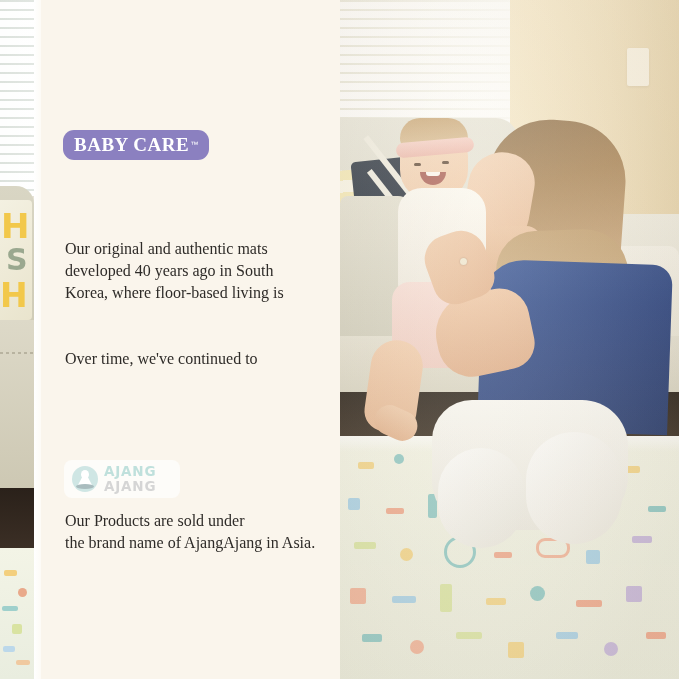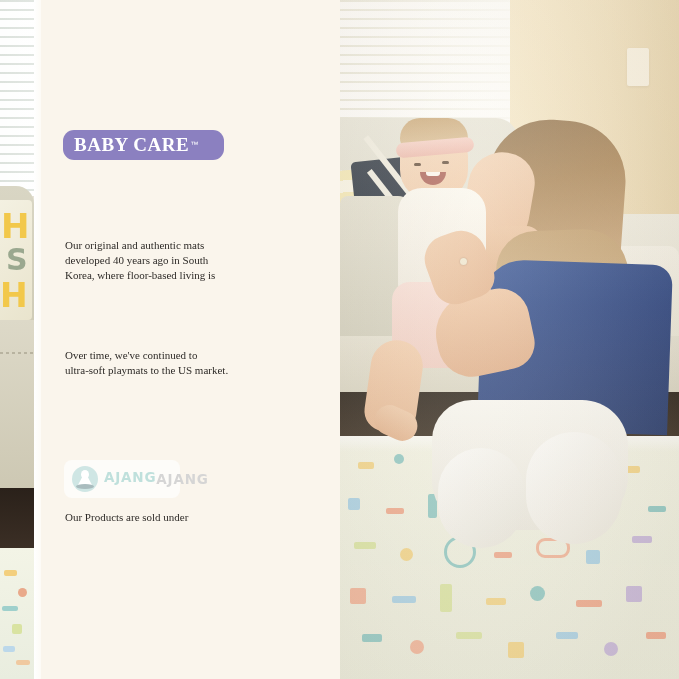--- a/index.html
+++ b/index.html
@@ -37,48 +37,48 @@
   
   .divider{position:absolute;left:34px;top:0;width:7px;height:679px;
     background:linear-gradient(to right,#ffffff,#fdfbf6);}
 
   
   .panel{position:absolute;left:41px;top:0;width:299px;height:679px;background:#faf5ec;}
   .panel-inner{position:absolute;left:22px;top:0;width:262px;height:679px;}
 
   
   .badge{position:absolute;left:0px;top:130px;display:inline-flex;align-items:center;
-    background:#8b80c0;border-radius:11px;padding:5px 26px 6px 11px;}
+    background:#8b80c0;border-radius:11px;padding:5px 11px 6px 11px;}
   .badge-txt{font-family:"Liberation Serif",serif;font-weight:bold;font-size:19px;
     letter-spacing:.5px;color:#ffffff;line-height:1;white-space:nowrap;}
   .badge-tm{font-size:8px;color:#ffffff;vertical-align:super;margin-left:1px;font-family:"Liberation Sans",sans-serif;}
 
   
   .headline{position:absolute;left:1px;top:168px;width:268px;
     font-family:"DejaVu Serif",serif;font-weight:400;font-size:23.5px;line-height:1.35;
     color:#1b1b1b;letter-spacing:-0.2px;}
   .hl-line{display:block;font-family:"Liberation Sans",sans-serif;font-weight:400;font-size:24px;color:#1a1a1a;}
 
   
   .para{position:absolute;left:2px;width:268px;
-    font-family:"Liberation Serif",serif;font-size:11px;line-height:1.37;color:#2e2b28;}
+    font-family:"Liberation Serif",serif;font-size:16px;line-height:1.37;color:#2e2b28;}
   .p1{top:238px;}
   .p2{top:348px;}
   .p3{top:510px;}
   .para span{display:block;}
 
   
   .ajang{position:absolute;left:1px;top:460px;width:116px;height:38px;
     background:#fdfcf9;border-radius:8px;display:flex;align-items:center;padding-left:8px;box-sizing:border-box;}
   .aj-mark{width:26px;height:26px;border-radius:50%;background:#cfe6e4;position:relative;flex:none;overflow:hidden;}
   .aj-mark .fig{position:absolute;left:9px;top:4px;width:8px;height:9px;border-radius:50%;background:#ffffff;}
   .aj-mark .body{position:absolute;left:6px;top:11px;width:14px;height:8px;background:#ffffff;
     clip-path:polygon(30% 0,70% 0,100% 100%,0 100%);}
   .aj-mark .base{position:absolute;left:4px;bottom:3px;width:18px;height:5px;border-radius:50%;background:#a9bcbe;}
-  .aj-words{display:flex;flex-direction:row;margin-left:6px;line-height:1;}
+  .aj-words{display:flex;flex-direction:column;margin-left:6px;line-height:1;}
   .aj-w{font-family:"DejaVu Sans",sans-serif;font-weight:bold;font-size:13.5px;letter-spacing:.8px;}
   .aj-top{color:#bfe0dc;}
   .aj-bot{color:#d5d5d5;margin-top:2px;}
 
   
   .photo{position:absolute;left:340px;top:0;width:339px;height:679px;overflow:hidden;background:#efe3cb;}
   .ph-wallR{position:absolute;left:168px;top:0;width:171px;height:452px;
     background:linear-gradient(to right,#f6e8c9,#f0dfbb 60%,#e9d6ae);}
   .ph-wallSw{position:absolute;left:287px;top:48px;width:22px;height:38px;background:#fbf4e4;border-radius:2px;
     box-shadow:0 1px 3px rgba(0,0,0,.07);}
@@ -198,37 +198,37 @@
 
 
       <div class="para p1">
         <span>Our original and authentic mats</span>
         <span>developed 40 years ago in South</span>
         <span>Korea, where floor-based living is</span>
       </div>
 
       <div class="para p2">
         <span>Over time, we've continued to</span>
-        <span>ultra-soft playmats to the US market.</span>
       </div>
 
       <div class="ajang">
         <span class="aj-mark">
           <span class="fig"></span>
             <span class="body"></span>
             <span class="base"></span>
         </span>
         <span class="aj-words">
           <span class="aj-w aj-top">AJANG</span>
           <span class="aj-w aj-bot">AJANG</span>
         </span>
       </div>
 
       <div class="para p3">
         <span>Our Products are sold under</span>
+        <span>the brand name of AjangAjang in Asia.</span>
       </div>
 
     </div>
   </div>
 
   <div class="photo">
     <div class="ph-wallR"></div>
     <div class="ph-wallSw"></div>
     <div class="ph-window"></div>
     <div class="ph-winL"></div>

